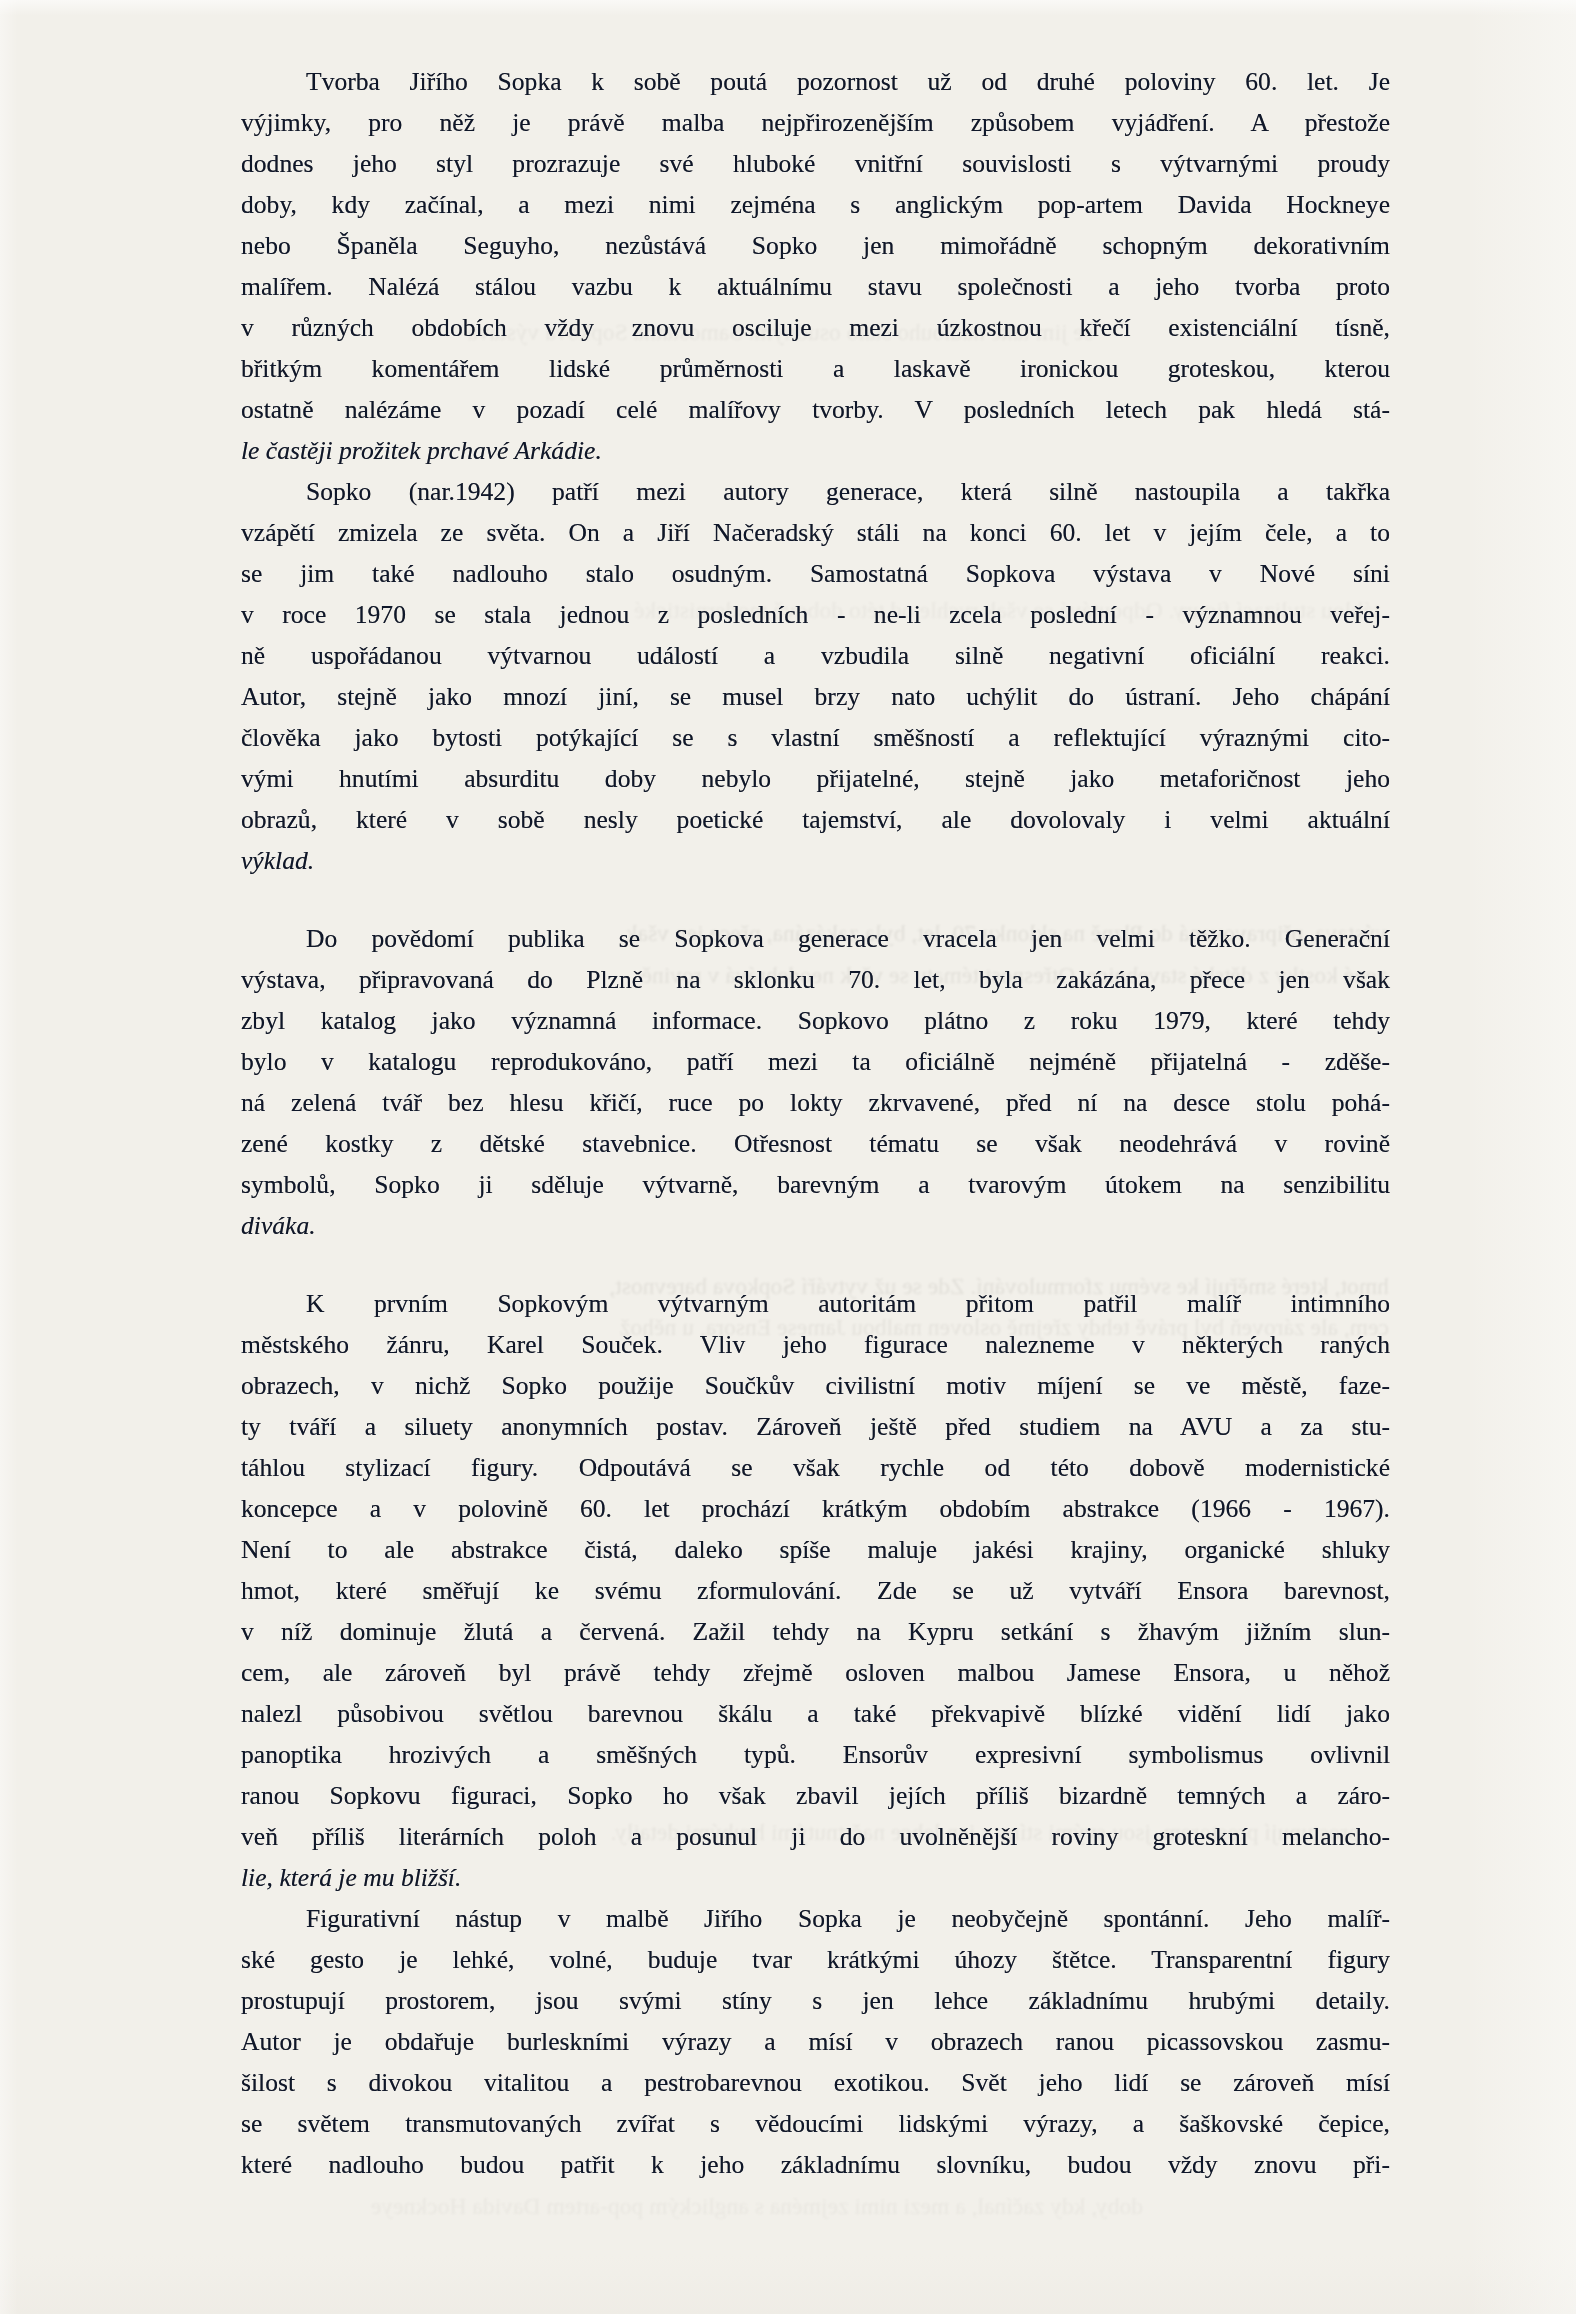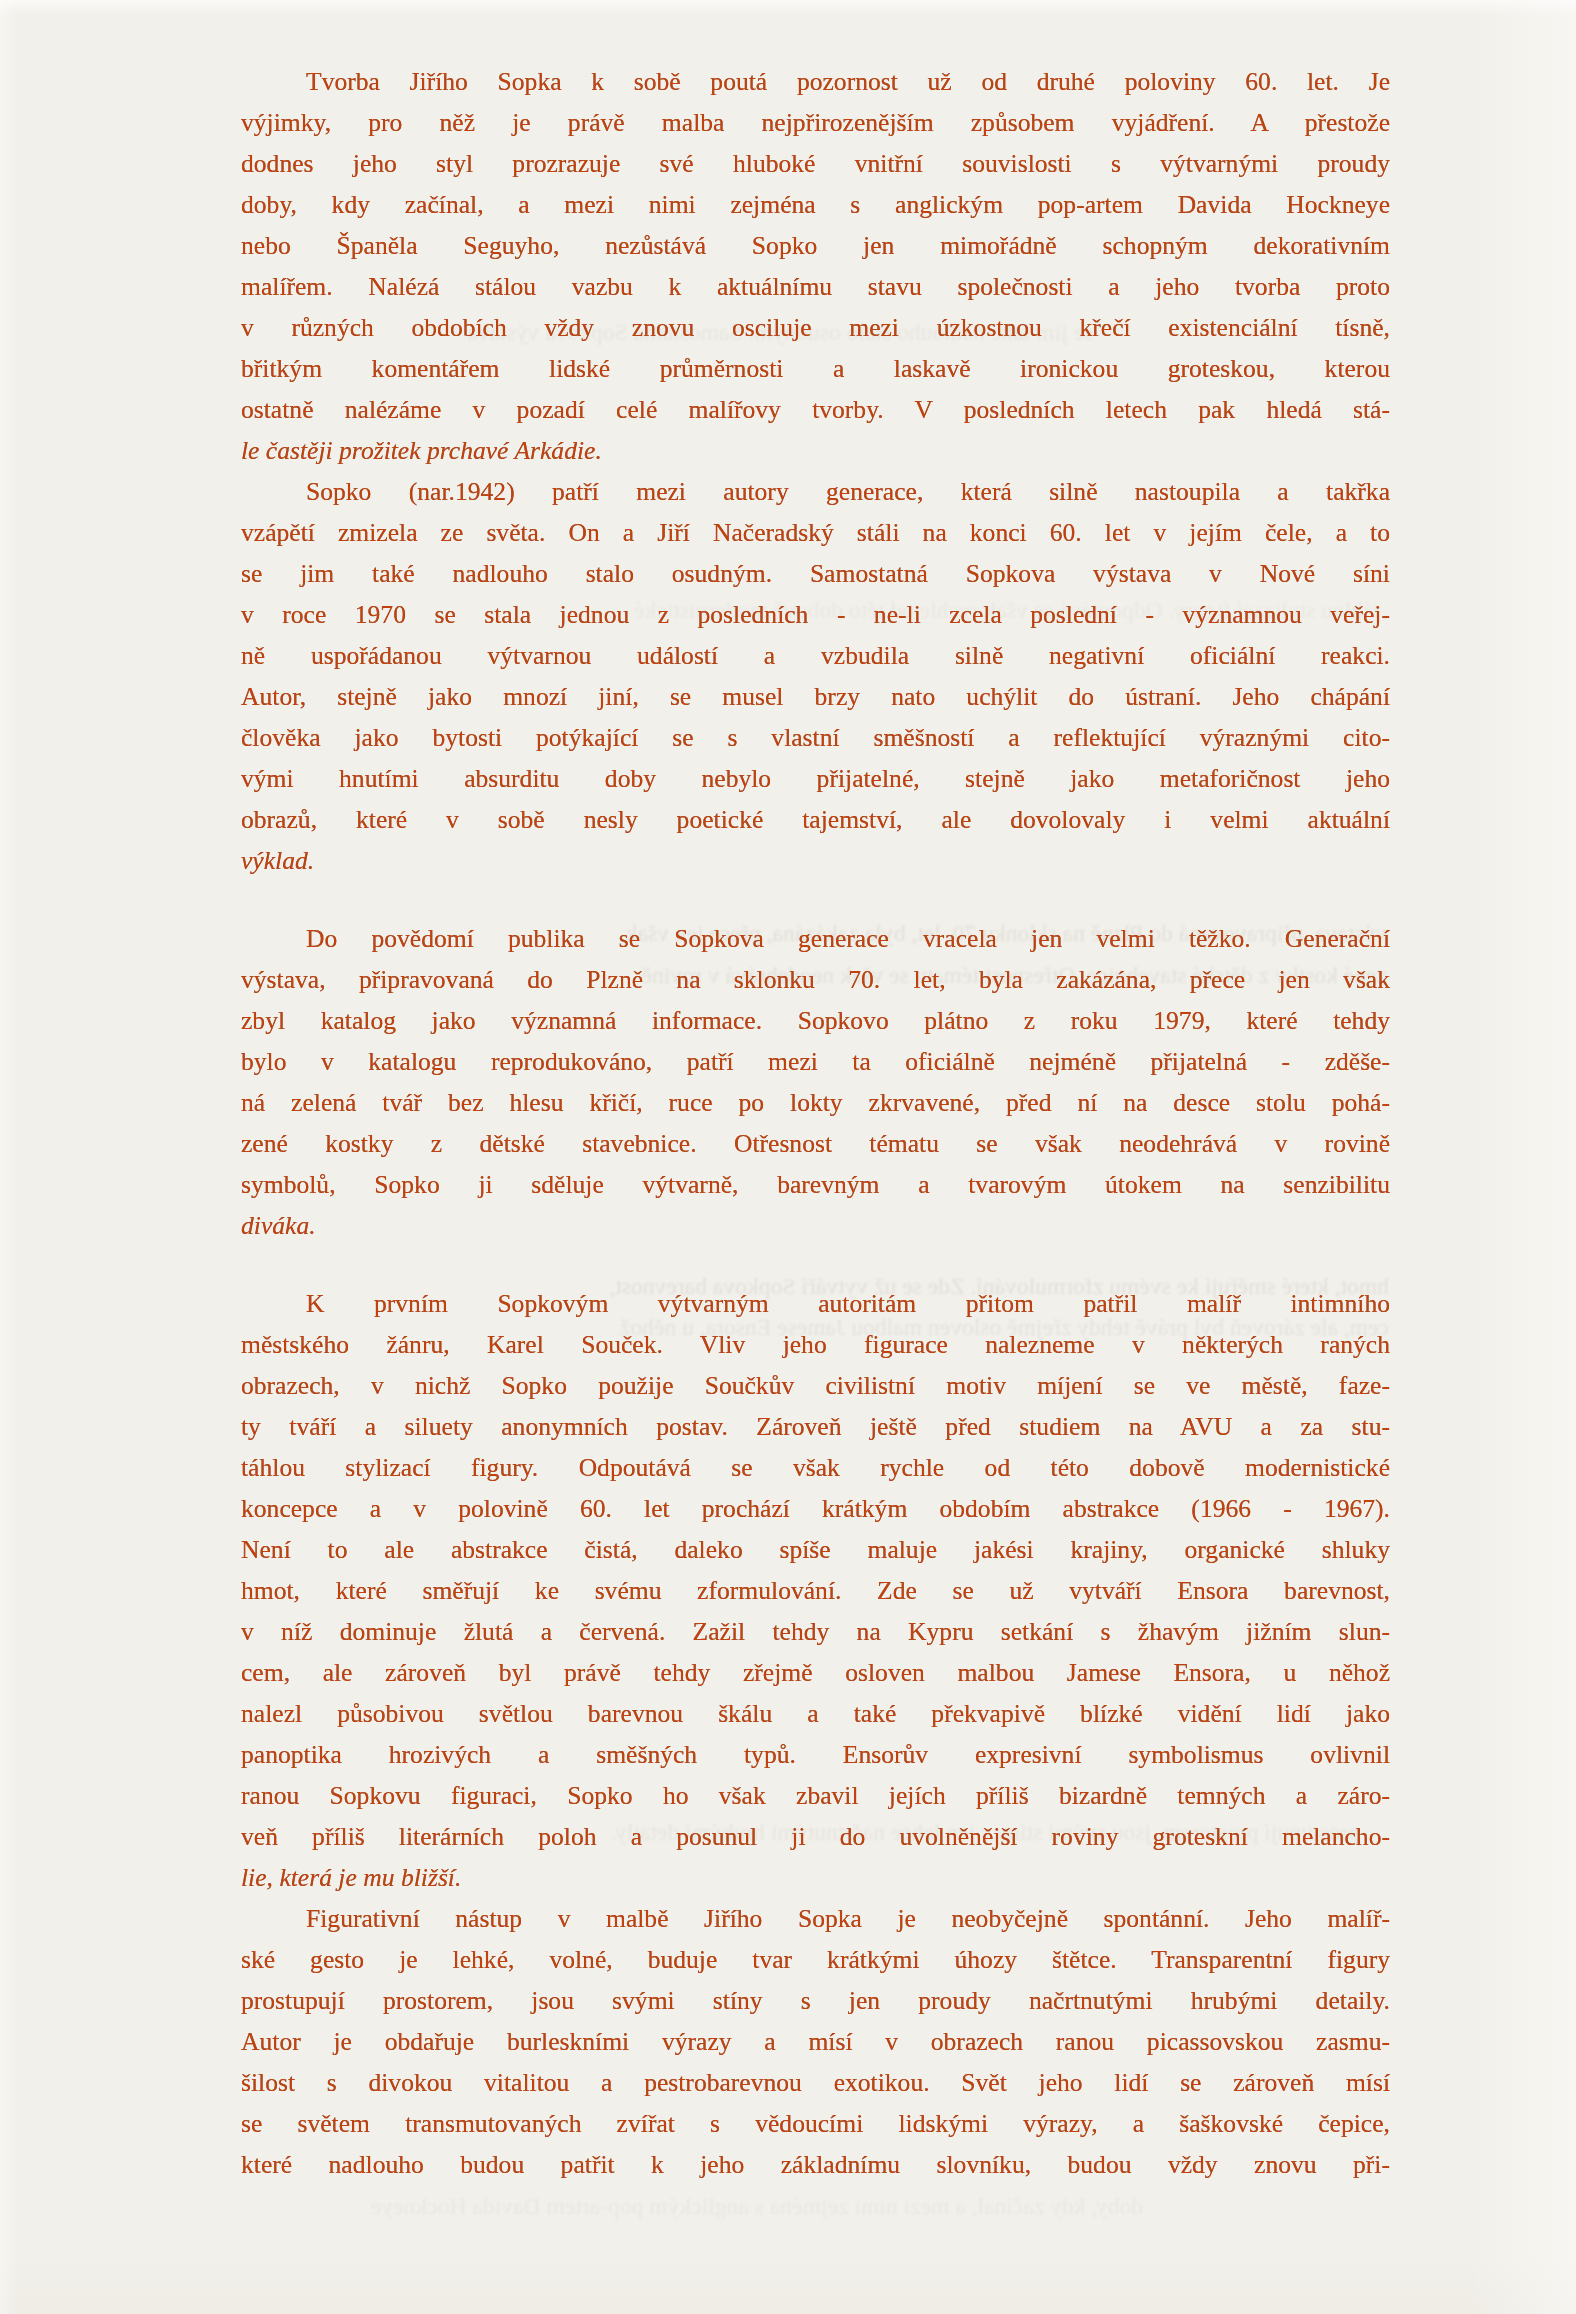--- a/index.html
+++ b/index.html
@@ -25,21 +25,21 @@
       linear-gradient(270deg, rgba(252,252,250,0.5), rgba(252,252,250,0) 108px),
       linear-gradient(0deg, rgba(236,233,226,0.5), rgba(236,233,226,0) 59px);
   }
   .text-block {
     position: absolute;
     left: 241px; top: 61px;
     width: 1149px;
     font-family: "Liberation Serif", "DejaVu Serif", serif;
     font-size: 25.6px;
     line-height: 41px;
-    color: #c2410c;
+    color: #0f172a;
     text-shadow: 0 0 0.5px rgba(35,31,27,0.55);
   }
   .para { margin: 0; }
   .para.gap { margin-top: 37px; }
   .line {
     text-align: justify;
     -moz-text-align-last: justify;
     text-align-last: justify;
     min-height: 41px;
   }
@@ -126,21 +126,21 @@
         <div class="line">cem, ale zároveň byl právě tehdy zřejmě osloven malbou Jamese Ensora, u něhož</div>
         <div class="line">nalezl působivou světlou barevnou škálu a také překvapivě blízké vidění lidí jako</div>
         <div class="line">panoptika hrozivých a směšných typů. Ensorův expresivní symbolismus ovlivnil</div>
         <div class="line">ranou Sopkovu figuraci, Sopko ho však zbavil jejích příliš bizardně temných a záro-</div>
         <div class="line">veň příliš literárních poloh a posunul ji do uvolněnější roviny groteskní melancho-</div>
         <div class="line final">lie, která je mu bližší.</div>
       </div>
       <div class="para">
         <div class="line first">Figurativní nástup v malbě Jiřího Sopka je neobyčejně spontánní. Jeho malíř-</div>
         <div class="line">ské gesto je lehké, volné, buduje tvar krátkými úhozy štětce. Transparentní figury</div>
-        <div class="line">prostupují prostorem, jsou svými stíny s jen proudy načrtnutými hrubými detaily.</div>
+        <div class="line">prostupují prostorem, jsou svými stíny s jen lehce základnímu hrubými detaily.</div>
         <div class="line">Autor je obdařuje burleskními výrazy a mísí v obrazech ranou picassovskou zasmu-</div>
         <div class="line">šilost s divokou vitalitou a pestrobarevnou exotikou. Svět jeho lidí se zároveň mísí</div>
         <div class="line">se světem transmutovaných zvířat s vědoucími lidskými výrazy, a šaškovské čepice,</div>
         <div class="line">které nadlouho budou patřit k jeho základnímu slovníku, budou vždy znovu při-</div>
       </div>
     </div>
 
 </div>
 
 

